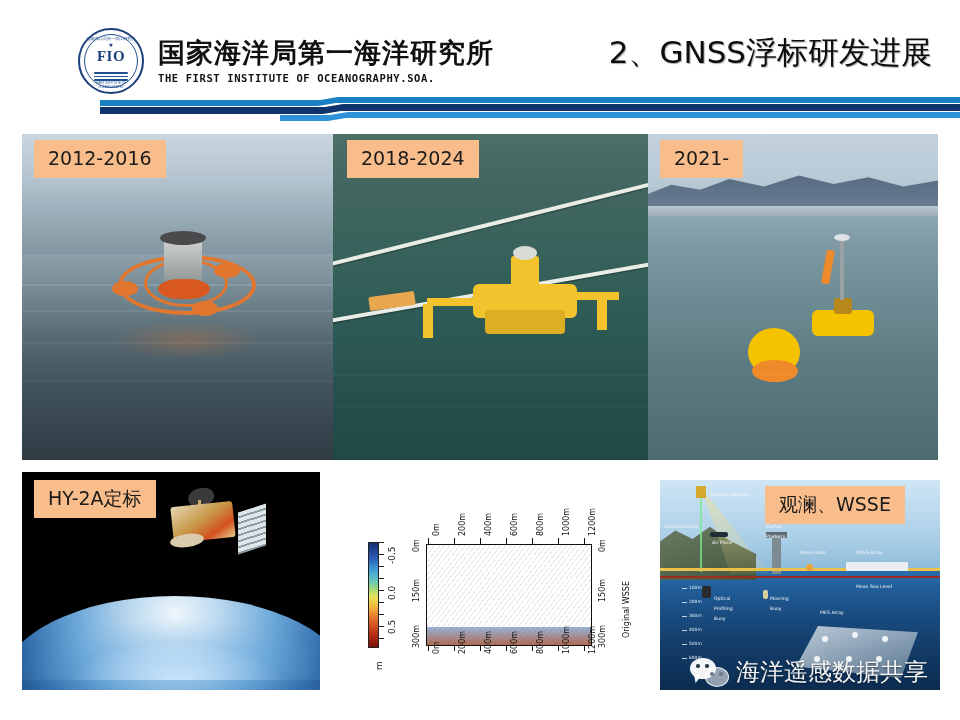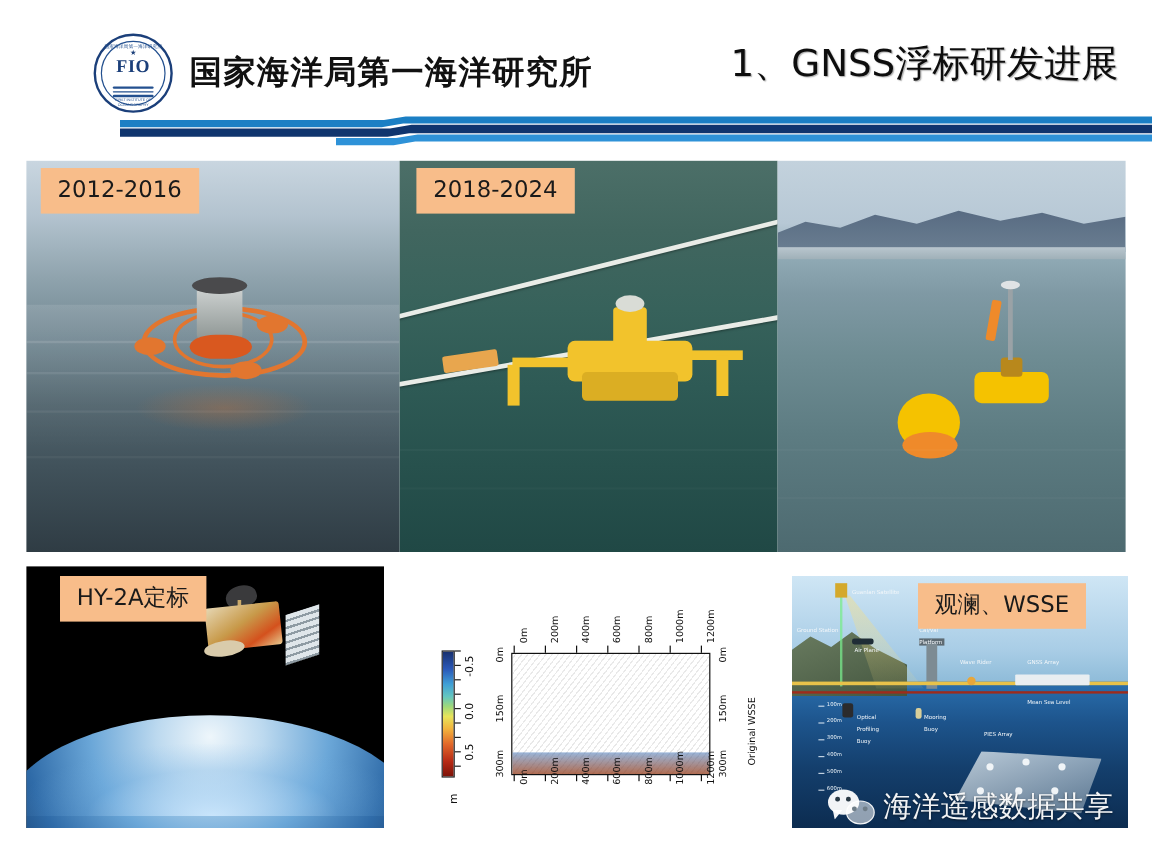--- a/index.html
+++ b/index.html
@@ -247,24 +247,25 @@
       <div class="fio-text">FIO</div>
       <div class="waves">
           <i></i>
           <i></i>
           <i></i>
         </div>
       <div class="arc-bot">FIRST INSTITUTE OF OCEANOGRAPHY</div>
     </div>
     <div id="org-names">
       <div id="org-cn">国家海洋局第一海洋研究所</div>
+      <div id="org-en">THE FIRST INSTITUTE OF OCEANOGRAPHY.SOA.</div>
     </div>
   </div>
 
-  <div id="slide-title">1、GNSS浮标研发进展</div>
+  <div id="slide-title">2、GNSS浮标研发进展</div>
 
   <div id="banner">
     <svg width="960" height="26" viewBox="0 0 960 26">
       <path d="M100,4 H320 L338,1 H960 V7 H336 L318,10 H100 Z" fill="#1b7fc4"></path>
       <path d="M100,11 H325 L343,8 H960 V15 H341 L323,18 H100 Z" fill="#10356e"></path>
       <path d="M280,19 H330 L348,16 H960 V22 H346 L328,25 H280 Z" fill="#2e92d8"></path>
     </svg>
   </div>
 </div>
 
@@ -314,31 +315,32 @@
     <div class="ball"></div>
     <div class="ball2"></div>
     <div class="hull"></div>
     <div class="neck"></div>
     <div class="mast"></div>
     <div class="flag"></div>
     <div class="ant"></div>
   </div>
   <div class="ripple" style="top:240px;opacity:.22"></div>
   <div class="ripple" style="top:280px;opacity:.18"></div>
+  <div class="label" style="left:12px;top:6px">2021-</div>
 </div>
 
 <div class="photo" id="photo4">
   <div class="earth"></div>
   <div class="glow"></div>
   <div class="sat-dish"></div>
   <div class="sat-arm"></div>
   <div class="sat-body"></div>
   <div class="sat-panel"></div>
   <div class="sat-sub"></div>
-  <div class="label" style="left:28px;top:8px">HY-2A定标</div>
+  <div class="label" style="left:12px;top:8px">HY-2A定标</div>
 </div>
 
 <div id="chart">
 
   <div class="cb"></div>
   <div class="cb-ticks">
     <i style="top:8px"></i>
       <i style="top:20px"></i>
       <i style="top:32px"></i>
     <i style="top:44px"></i>

